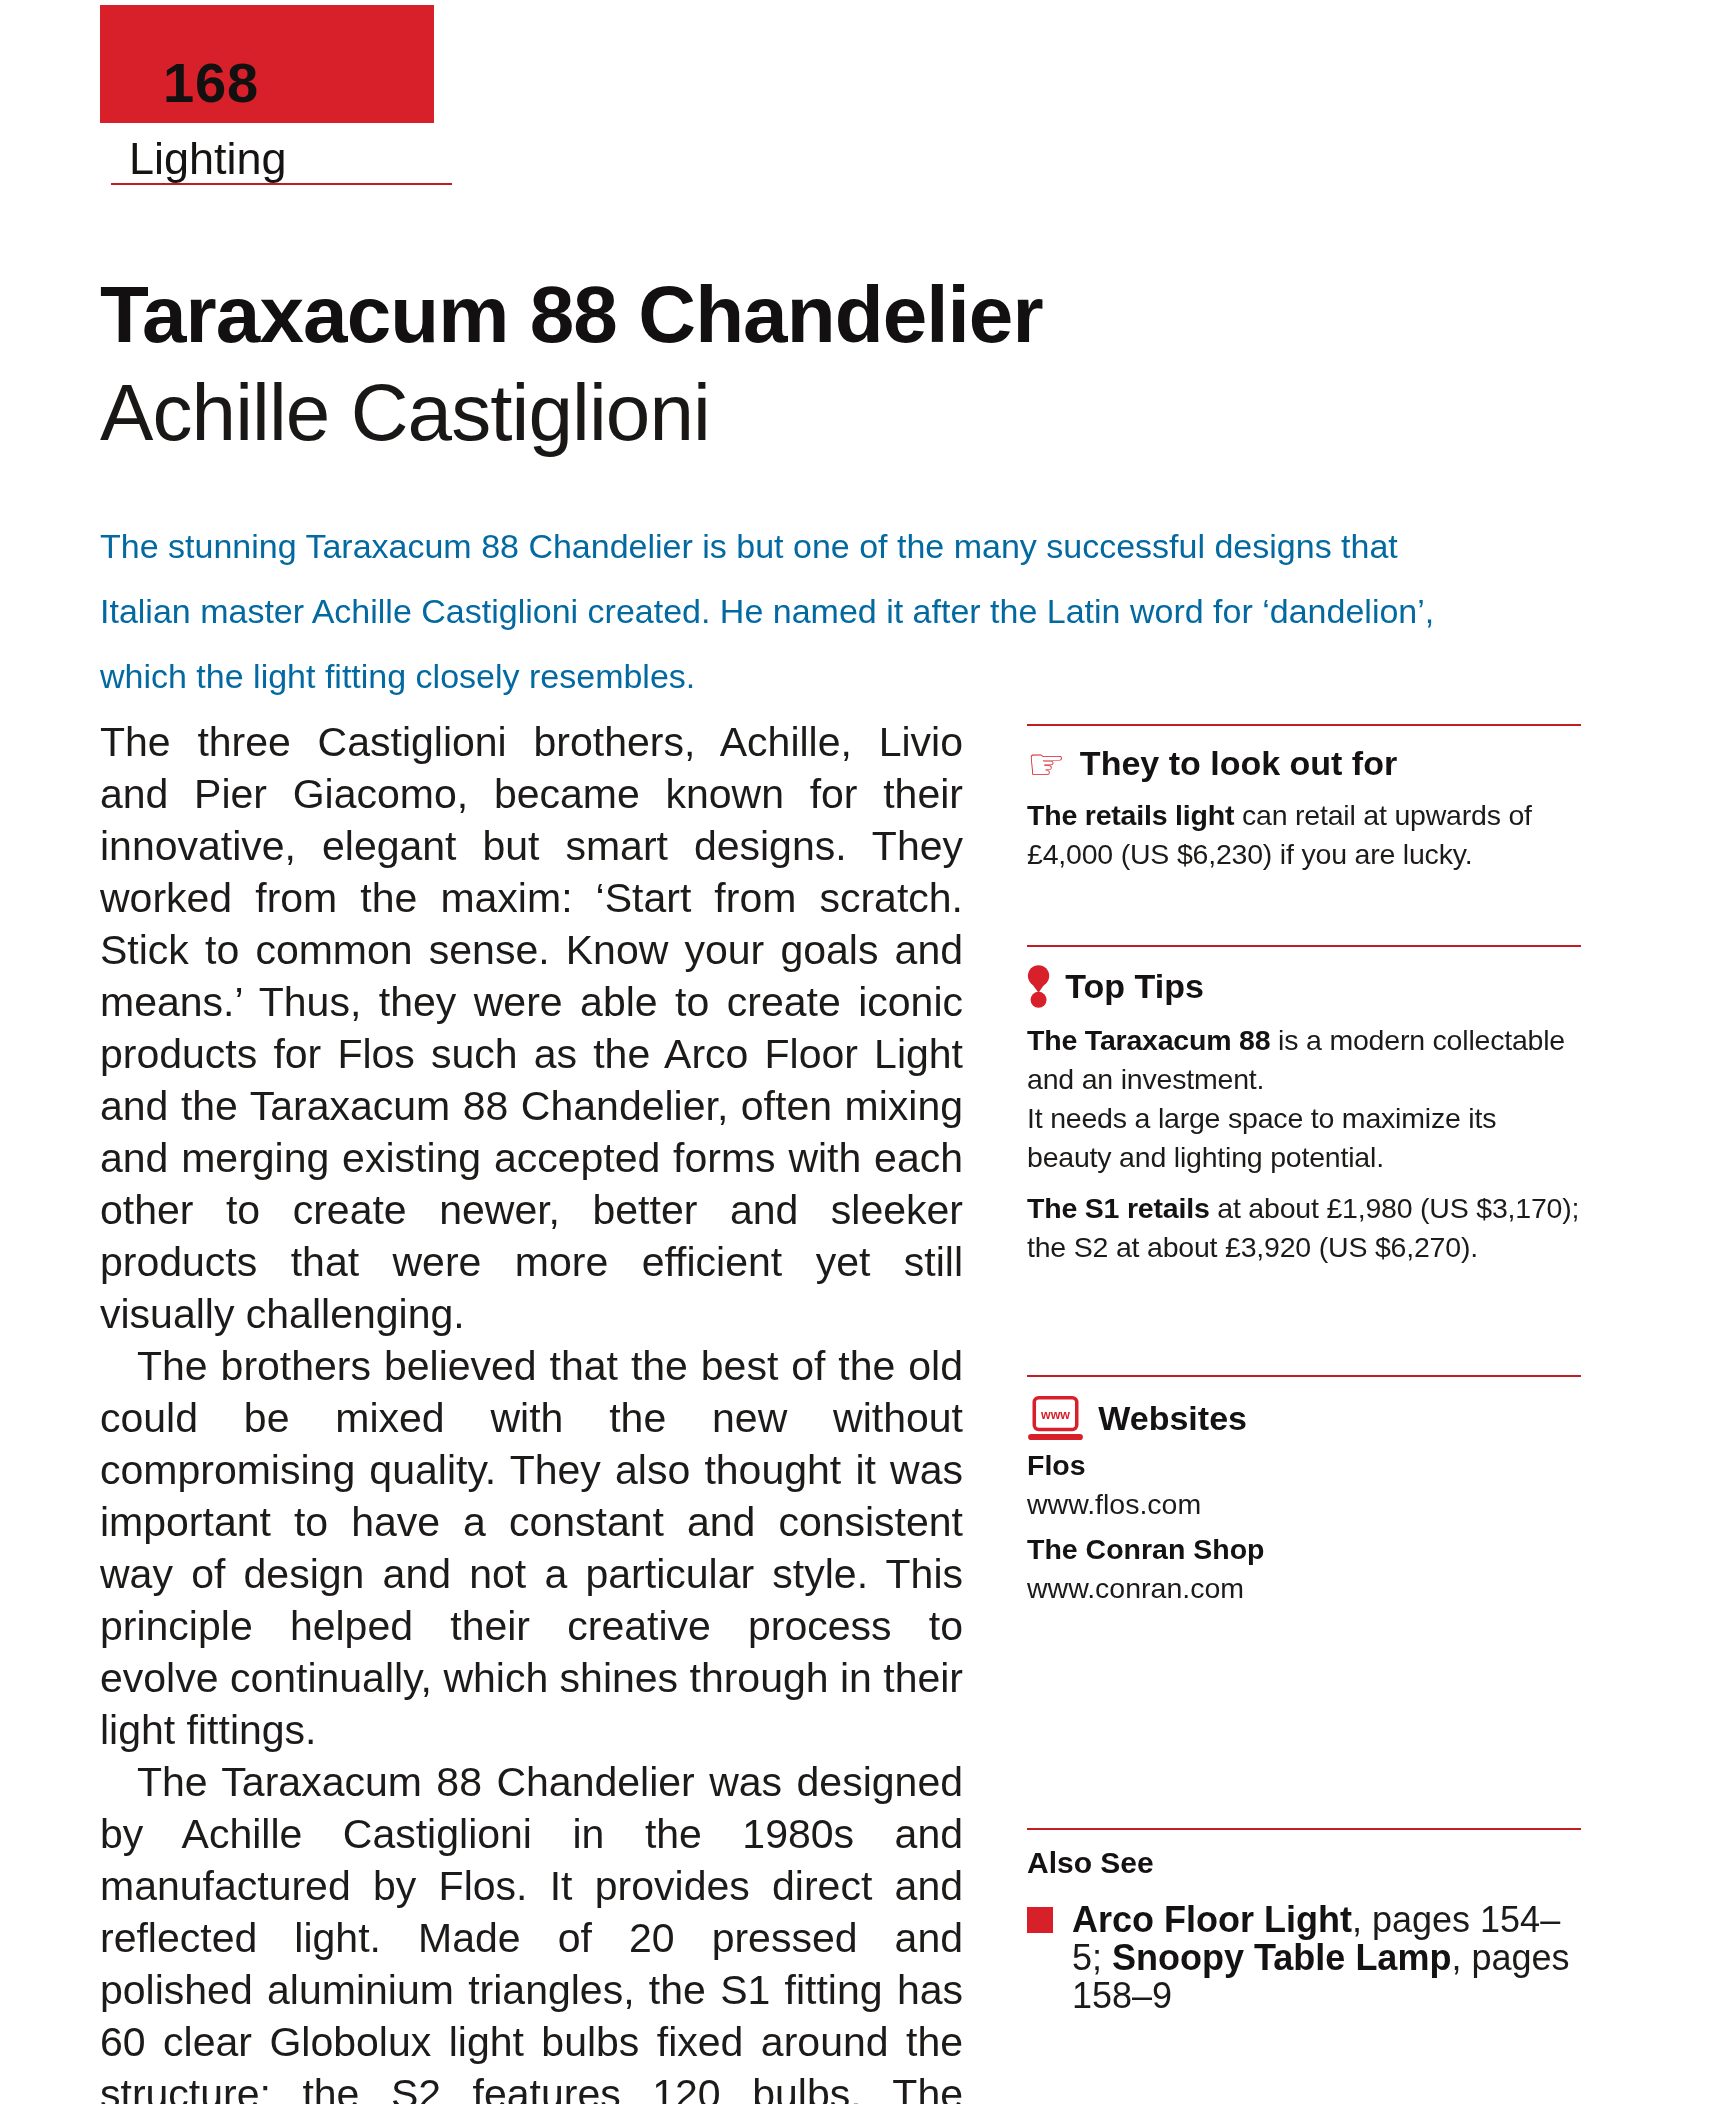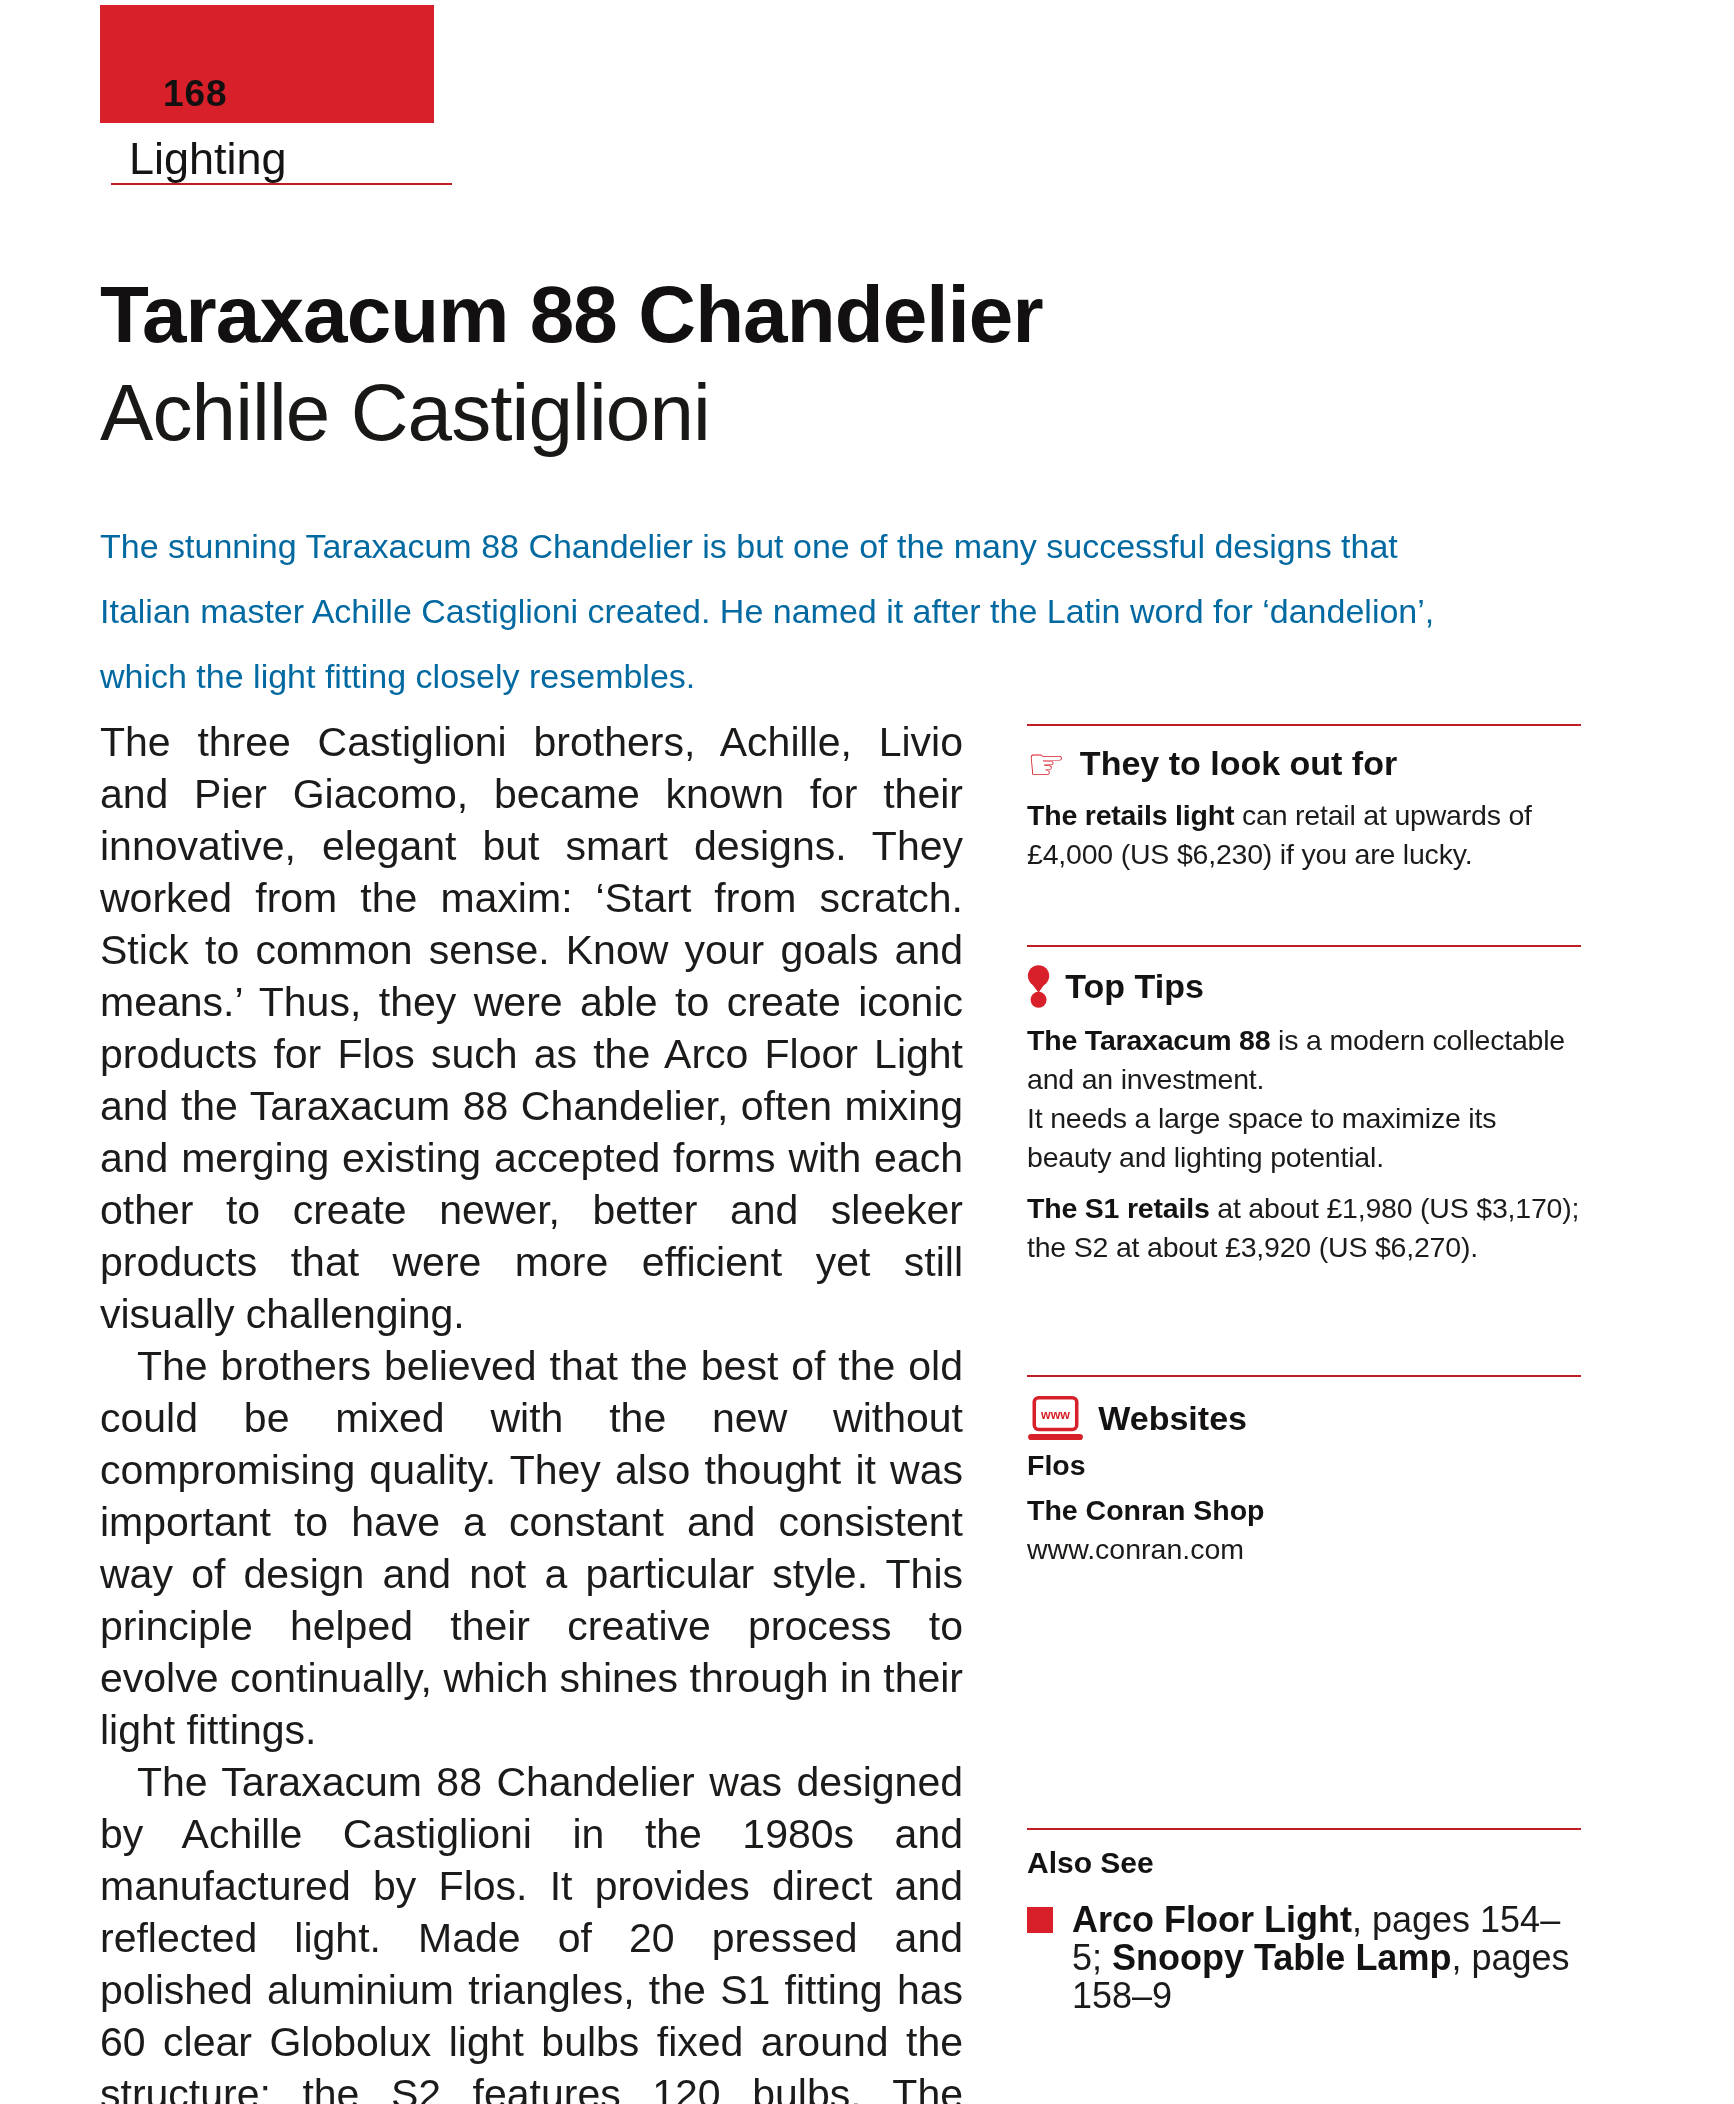--- a/index.html
+++ b/index.html
@@ -11,21 +11,21 @@
     color:#1d1b1a;
   }
 
   
   .page-num-box {
     position:absolute; left:100px; top:4.5px; width:334px; height:118px;
     background:#d7202a;
     display:flex; align-items:flex-end;
     padding:0 0 7.1px 63px;
   }
-  .page-num-box .num { font-size:37px; font-weight:700; color:#121010; letter-spacing:0.9px; }
+  .page-num-box .num { font-size:56px; font-weight:700; color:#121010; letter-spacing:0.9px; }
   .section-label-wrap {
     position:absolute; left:111px; top:135px; width:341px;
     border-bottom:2.7px solid #c01c22; padding:0 0 0 18px;
   }
   .section-label { font-size:45px; line-height:48px; font-weight:400; color:#161413; }
 
   
   .title-block { position:absolute; left:100px; top:266px; width:1337px; }
   .title-line1 { font-size:80px; line-height:98px; font-weight:700; color:#121010; letter-spacing:-0.9px; }
   .title-line2 { font-size:80px; line-height:98px; font-weight:400; color:#1a1817; letter-spacing:-0.9px; }
@@ -128,20 +128,21 @@
       <div class="side-heading">
         <svg class="icon-svg" width="57" height="46" viewBox="0 0 64 52">
           <rect x="8" y="3" width="48" height="36" rx="5" fill="none" stroke="#d7202a" stroke-width="4"></rect>
           <text x="32" y="27" text-anchor="middle" font-family="Liberation Sans, sans-serif" font-size="14" font-weight="700" fill="#d7202a">www</text>
           <rect x="1" y="44" width="62" height="7" rx="3.5" fill="#d7202a"></rect>
         </svg>
         <span class="label">Websites</span>
       </div>
       <div class="site-entry">
         <div class="site-name">Flos</div>
+        <div class="site-url">www.flos.com</div>
       </div>
       <div class="site-entry">
         <div class="site-name">The Conran Shop</div>
         <div class="site-url">www.conran.com</div>
       </div>
     </div>
 
     <div class="side-section sec-alsosee">
       <div class="alsosee-heading">Also See</div>
       <div class="alsosee-item">

